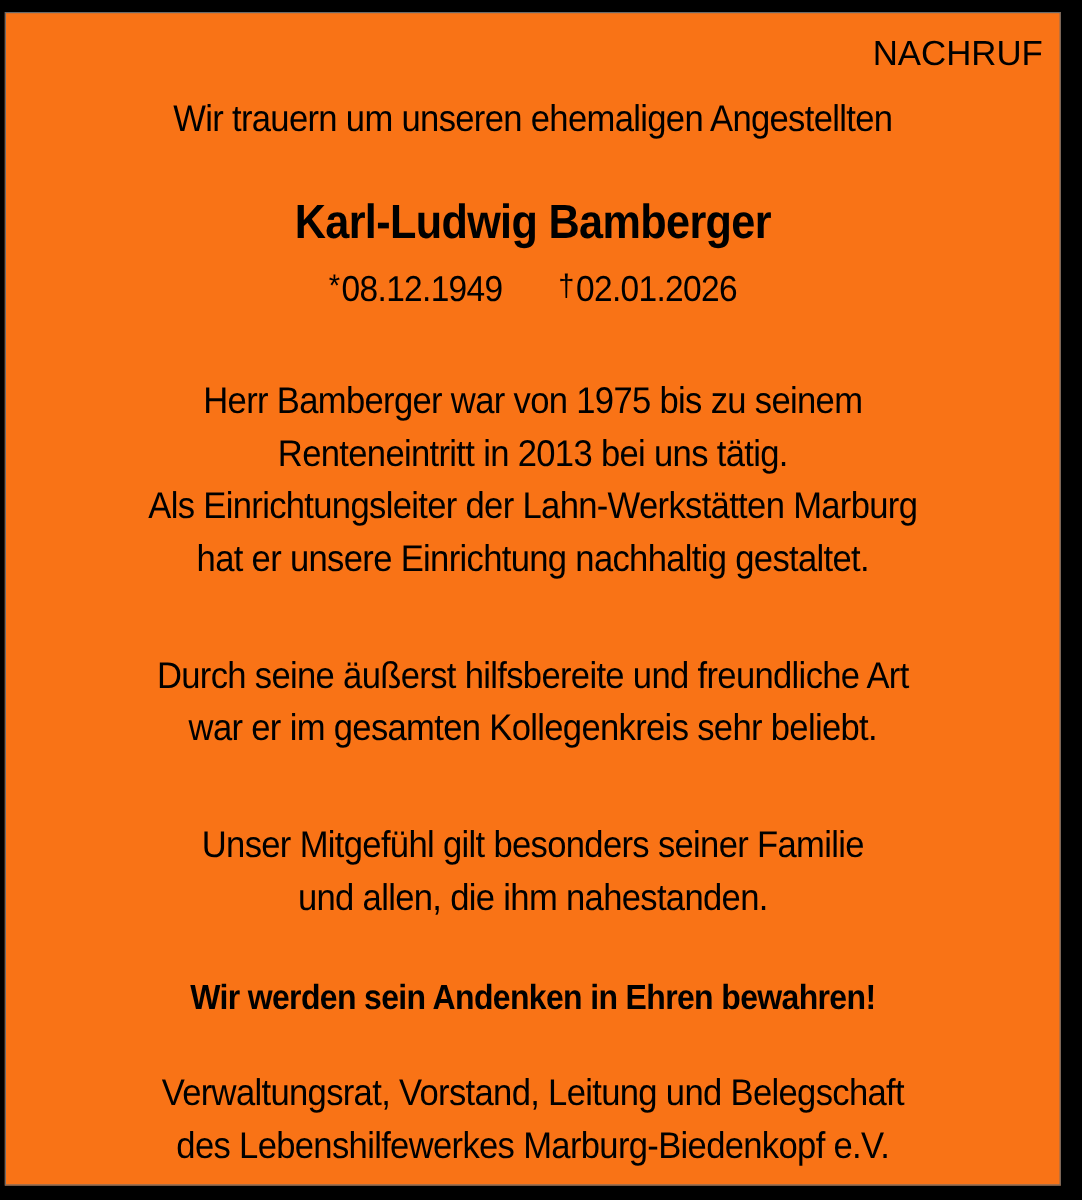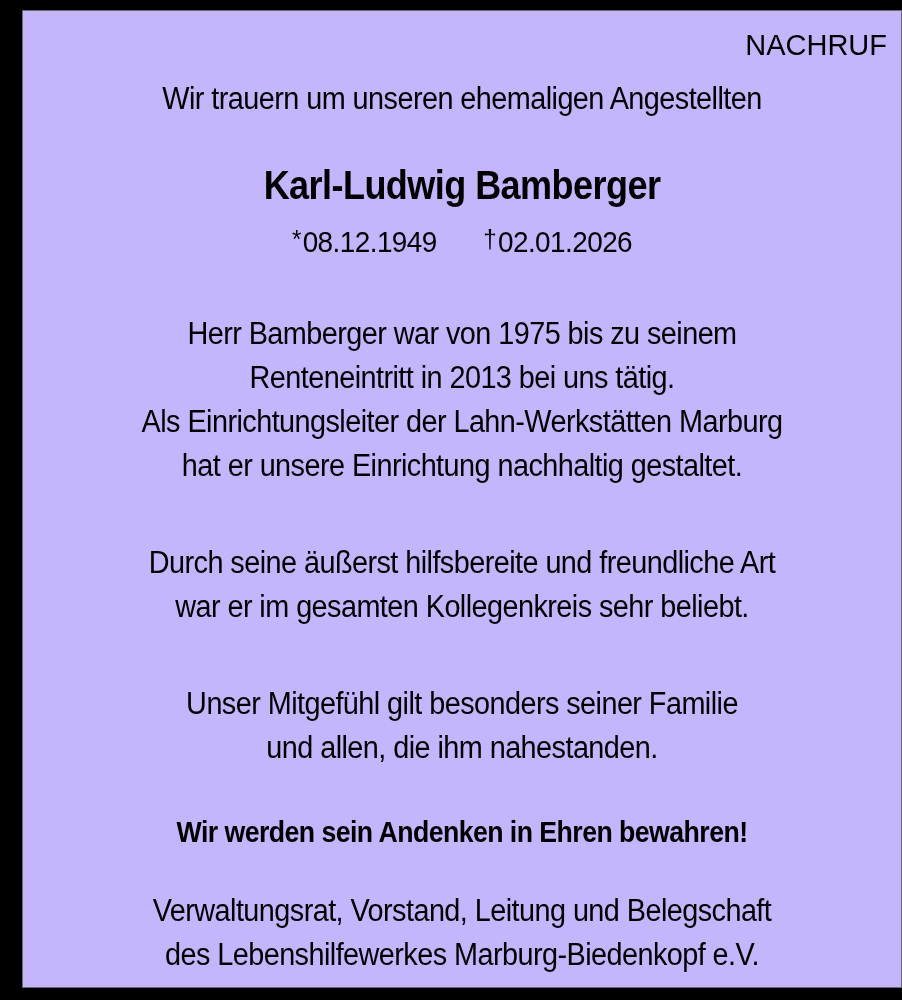--- a/index.html
+++ b/index.html
@@ -8,25 +8,25 @@
       background: #000000;
     }
     body {
       width: 902px;
       height: 1000px;
       position: relative;
       overflow: hidden;
     }
     .card {
       position: absolute;
-      left: 22px;
+      left: 4px;
       top: 10px;
       width: 880px;
       height: 978px;
-      background: #c4b5fd;
+      background: #f97316;
       box-sizing: border-box;
       border: 1px solid #6a6a6a;
     }
     .line {
       position: absolute;
       left: 0;
       width: 100%;
       text-align: center;
       color: #000000;
       font-family: "Liberation Sans", sans-serif;

